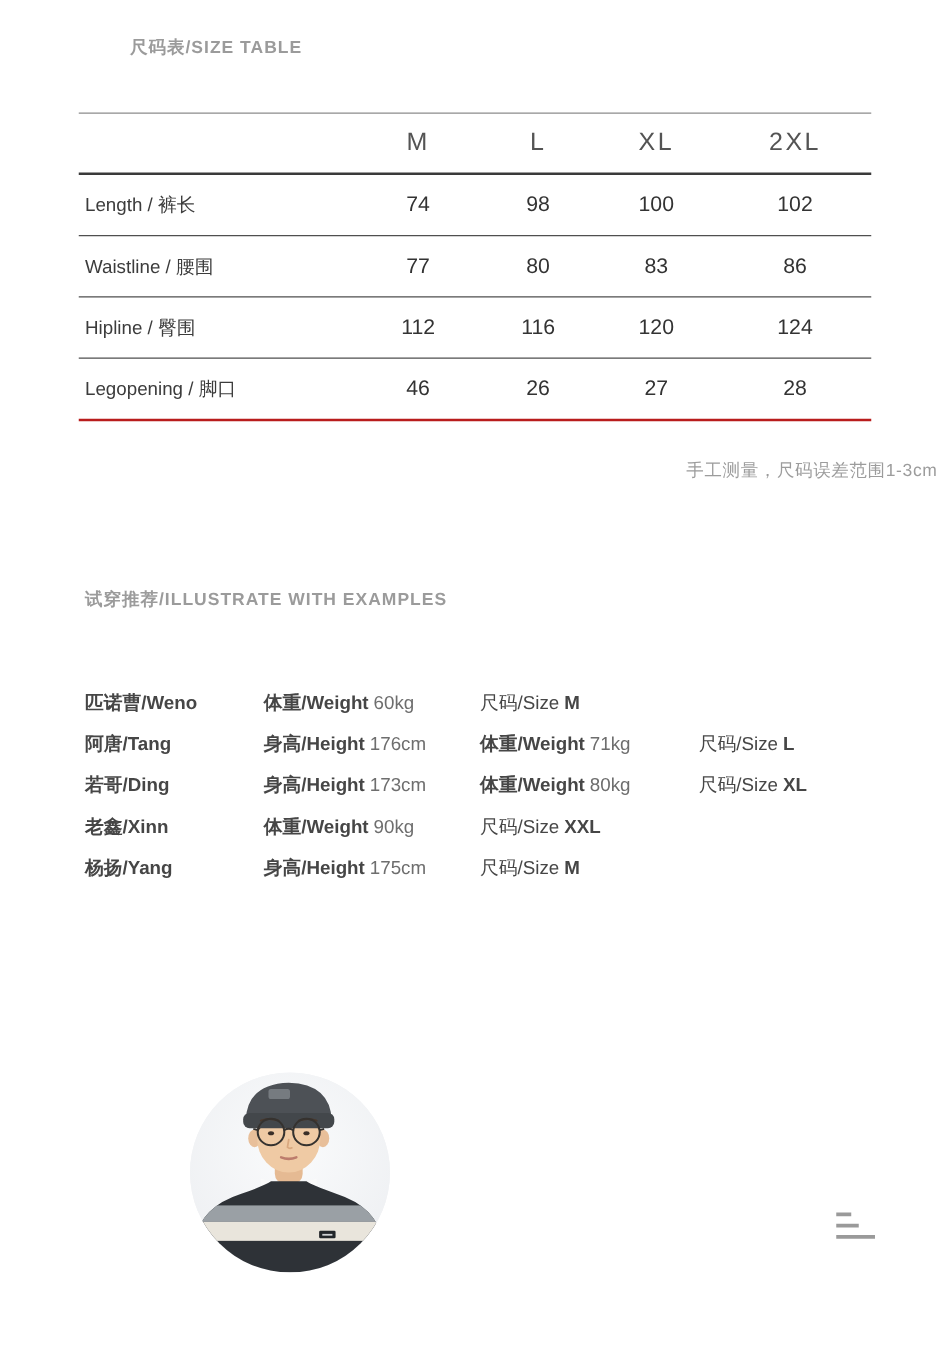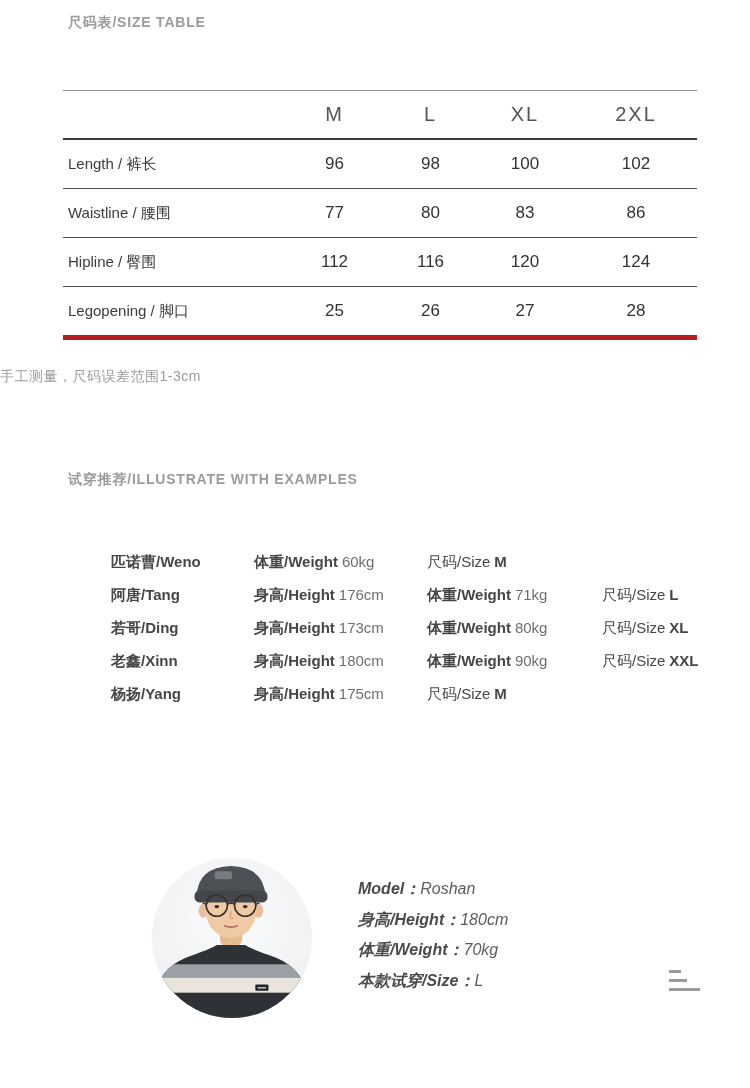--- a/index.html
+++ b/index.html
@@ -5,48 +5,48 @@
   html,body{margin:0;padding:0;background:#fff;}
   .page{
     position:relative;width:750px;height:1088px;background:#ffffff;
     font-family:"Liberation Sans","DejaVu Sans",sans-serif;overflow:hidden;
   }
   
   .sec-title{
     position:absolute;left:68px;font-size:14px;font-weight:bold;
     color:#9b9b9b;letter-spacing:0.8px;
   }
-  #size-title{top:14px;}
+  #size-title{top:29px;margin-left:36px;}
   #fit-title{top:471px;}
 
   
   .size-table{
     position:absolute;left:63px;top:90px;width:634px;
     border-top:1px solid #8c8c8c;
   }
   .st-row{
     display:grid;grid-template-columns:220px 103px 89px 100px 122px;
     align-items:center;height:48px;border-bottom:1px solid #4f4f4f;
   }
   .st-row.st-header{height:47px;border-bottom:2px solid #3a3a3a;}
-  .st-row:last-child{border-bottom:5px solid #b91c1c;}
+  .st-row:last-child{border-bottom:2px solid #b91c1c;}
   .st-label{font-size:15px;color:#3c3c3c;padding-left:5px;font-weight:500;}
   .st-colhead{font-size:20px;color:#545454;text-align:center;letter-spacing:2px;}
   .st-val{font-size:17px;color:#333333;text-align:center;}
 
   .table-note{
-    position:absolute;left:0;top:368px;width:750px;text-align:left;
+    position:absolute;left:0;top:368px;width:750px;text-align:right;
     font-size:14px;color:#9c9c9c;letter-spacing:0.5px;
   }
 
   
   .fit-list{position:absolute;left:68px;top:546px;width:640px;}
   .fit-row{
     display:grid;grid-template-columns:143px 173px 175px auto;
-    height:33px;align-items:center;font-size:15px;color:#4b4b4b;margin-left:43px;
+    height:33px;align-items:center;font-size:15px;color:#4b4b4b;
   }
   .fit-name{font-weight:bold;color:#464646;}
   .fit-cell b{font-weight:bold;color:#464646;}
   .fit-cell .val{color:#6e6e6e;margin-left:4px;}
   .fit-size b{font-weight:normal;color:#464646;}
   .fit-size .sz{font-weight:bold;color:#464646;margin-left:4px;}
 
   
   .model-photo{
     position:absolute;left:152px;top:858px;width:160px;height:160px;
@@ -77,21 +77,21 @@
     <div class="st-row st-header">
       <div class="st-label"></div>
       <div class="st-colhead">M</div>
       <div class="st-colhead">L</div>
       <div class="st-colhead">XL</div>
       <div class="st-colhead">2XL</div>
     </div>
 
     <div class="st-row">
       <div class="st-label">Length / 裤长</div>
-      <div class="st-val">96</div>
+      <div class="st-val">74</div>
       <div class="st-val">98</div>
       <div class="st-val">100</div>
       <div class="st-val">102</div>
     </div>
 
     <div class="st-row">
       <div class="st-label">Waistline / 腰围</div>
       <div class="st-val">77</div>
       <div class="st-val">80</div>
       <div class="st-val">83</div>
@@ -101,21 +101,21 @@
     <div class="st-row">
       <div class="st-label">Hipline / 臀围</div>
       <div class="st-val">112</div>
       <div class="st-val">116</div>
       <div class="st-val">120</div>
       <div class="st-val">124</div>
     </div>
 
     <div class="st-row">
       <div class="st-label">Legopening / 脚口</div>
-      <div class="st-val">25</div>
+      <div class="st-val">46</div>
       <div class="st-val">26</div>
       <div class="st-val">27</div>
       <div class="st-val">28</div>
     </div>
   </div>
 
   <div class="table-note">手工测量，尺码误差范围1-3cm</div>
 
   <div class="sec-title" id="fit-title">试穿推荐/ILLUSTRATE WITH EXAMPLES</div>
 
@@ -132,21 +132,20 @@
       <span class="fit-size"><b>尺码/Size</b><span class="sz">L</span></span>
     </div>
     <div class="fit-row">
       <span class="fit-name">若哥/Ding</span>
       <span class="fit-cell"><b>身高/Height</b><span class="val">173cm</span></span>
       <span class="fit-cell"><b>体重/Weight</b><span class="val">80kg</span></span>
       <span class="fit-size"><b>尺码/Size</b><span class="sz">XL</span></span>
     </div>
     <div class="fit-row">
       <span class="fit-name">老鑫/Xinn</span>
-      <span class="fit-cell"><b>身高/Height</b><span class="val">180cm</span></span>
       <span class="fit-cell"><b>体重/Weight</b><span class="val">90kg</span></span>
       <span class="fit-size"><b>尺码/Size</b><span class="sz">XXL</span></span>
     </div>
     <div class="fit-row">
       <span class="fit-name">杨扬/Yang</span>
       <span class="fit-cell"><b>身高/Height</b><span class="val">175cm</span></span>
       <span class="fit-size"><b>尺码/Size</b><span class="sz">M</span></span>
     </div>
   </div>
 
@@ -197,26 +196,20 @@
 
       <g clip-path="url(#sweaterClip)">
         <rect x="0" y="105" width="158" height="13" fill="#9aa0a5"></rect>
         <rect x="0" y="118" width="158" height="15" fill="#e9e5dc"></rect>
         <rect x="102" y="125" width="13" height="6" rx="1" fill="#22262a"></rect>
         <rect x="104.5" y="127.5" width="8" height="1.4" fill="#cfd2d4"></rect>
       </g>
     </svg>
   </div>
 
-  <div class="model-info">
-    <div class="model-line"><b>Model：</b><span>Roshan</span></div>
-    <div class="model-line"><b>身高/Height：</b><span>180cm</span></div>
-    <div class="model-line"><b>体重/Weight：</b><span>70kg</span></div>
-    <div class="model-line"><b>本款试穿/Size：</b><span>L</span></div>
-  </div>
 
   <div class="corner-mark">
     <div class="bar bar1"></div>
     <div class="bar bar2"></div>
     <div class="bar bar3"></div>
   </div>
 
 </div>
 
 </body></html>

